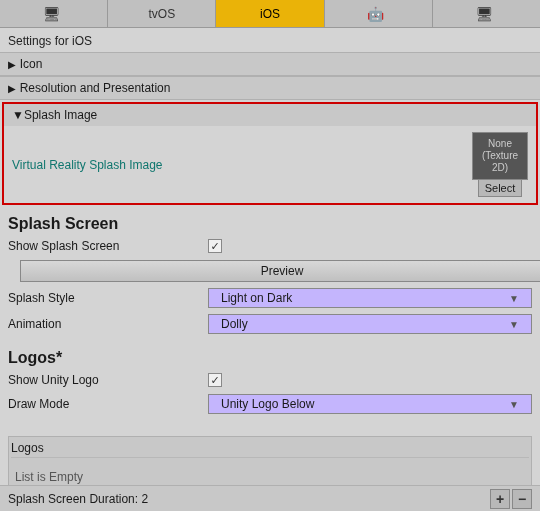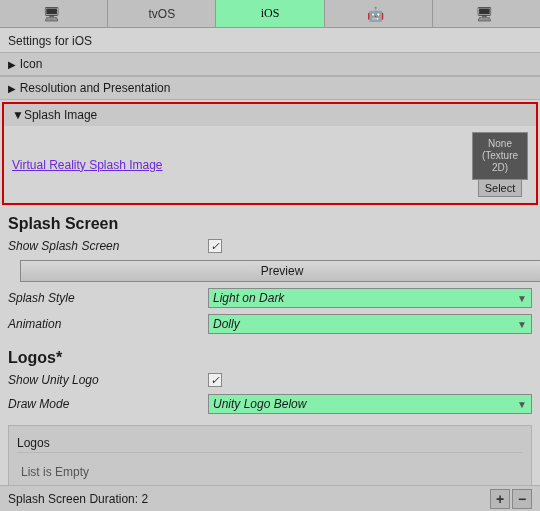--- a/index.html
+++ b/index.html
@@ -25,24 +25,23 @@
       display: flex;
       align-items: center;
       justify-content: center;
       cursor: pointer;
       border-right: 1px solid #999;
       font-size: 12px;
       color: #333;
       background: #c0c0c0;
     }
     .tab.active {
-      background: #86efac;
+      background: #eab308;
       color: #000;
       font-weight: 500;
-      font-family: Liberation Serif, serif;
     }
     .tab:last-child { border-right: none; }
 
     .tab-icon {
       font-size: 14px;
       margin-right: 4px;
     }
 
     
     .content {
@@ -95,22 +94,21 @@
     .splash-image-content {
       background: #d4d4d4;
       padding: 6px 8px;
       display: flex;
       align-items: center;
       justify-content: space-between;
       min-height: 60px;
     }
     .vr-label {
       font-size: 12px;
-      color: #6d28d9;
-      text-decoration: underline;
+      color: #0f766e;
     }
     .texture-preview {
       display: flex;
       flex-direction: column;
       align-items: center;
       margin-left: auto;
     }
     .texture-box {
       width: 56px;
       height: 48px;
@@ -147,21 +145,20 @@
       font-weight: 600;
       color: #1a1a1a;
     }
 
     
     .prop-row {
       display: flex;
       align-items: center;
       padding: 3px 8px;
       min-height: 22px;
-      font-style: italic;
     }
     .prop-label {
       flex: 0 0 200px;
       font-size: 12px;
       color: #1a1a1a;
     }
     .prop-control {
       flex: 1;
       display: flex;
       align-items: center;
@@ -193,40 +190,40 @@
       text-align: center;
       cursor: pointer;
       color: #1a1a1a;
     }
 
     
     .dropdown {
       display: flex;
       align-items: center;
       width: 100%;
-      background: #86efac;
-      border: 1px solid #888;
-      padding: 2px 4px;
+      background: #c4b5fd;
+      border: 1px solid #888;
+      padding: 2px 12px;
       font-size: 12px;
       cursor: pointer;
       justify-content: space-between;
       gap: 32px;
     }
     .dropdown-arrow {
       font-size: 10px;
       color: #555;
     }
 
     
     .logos-box {
-      margin: 8px 8px;
+      margin: 19px 8px;
       background: #c8c8c8;
       border: 1px solid #b0b0b0;
       min-height: 50px;
-      padding: 8px;
+      padding: 2px;
     }
     .logos-header {
       padding: 2px 0;
       font-size: 12px;
       color: #1a1a1a;
       border-bottom: 1px solid #b8b8b8;
       margin-bottom: 4px;
     }
     .list-empty {
       font-size: 12px;

